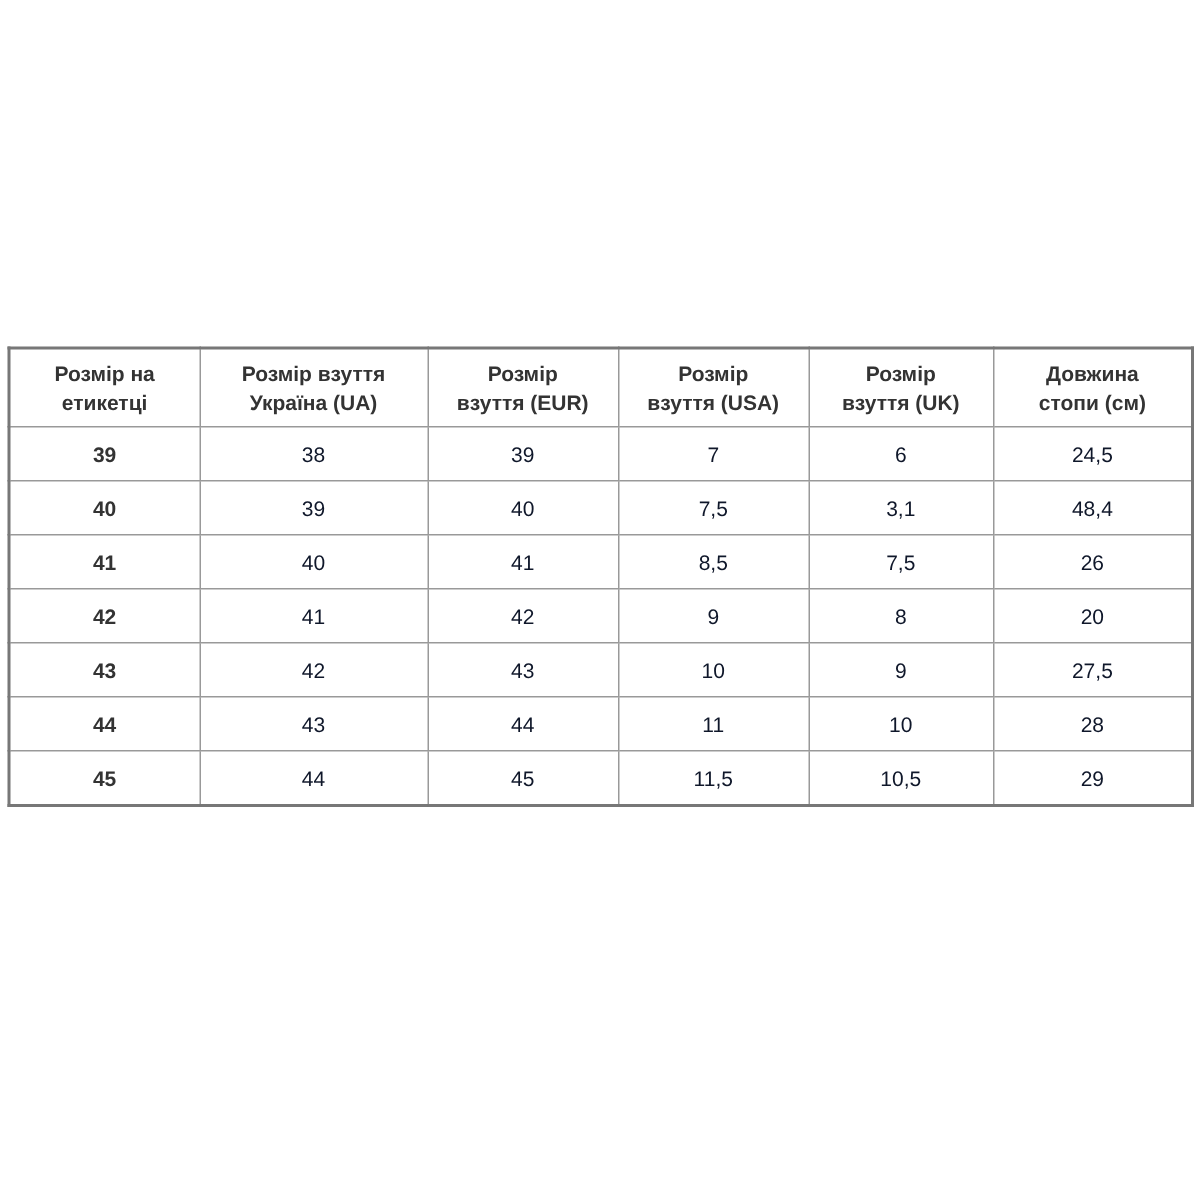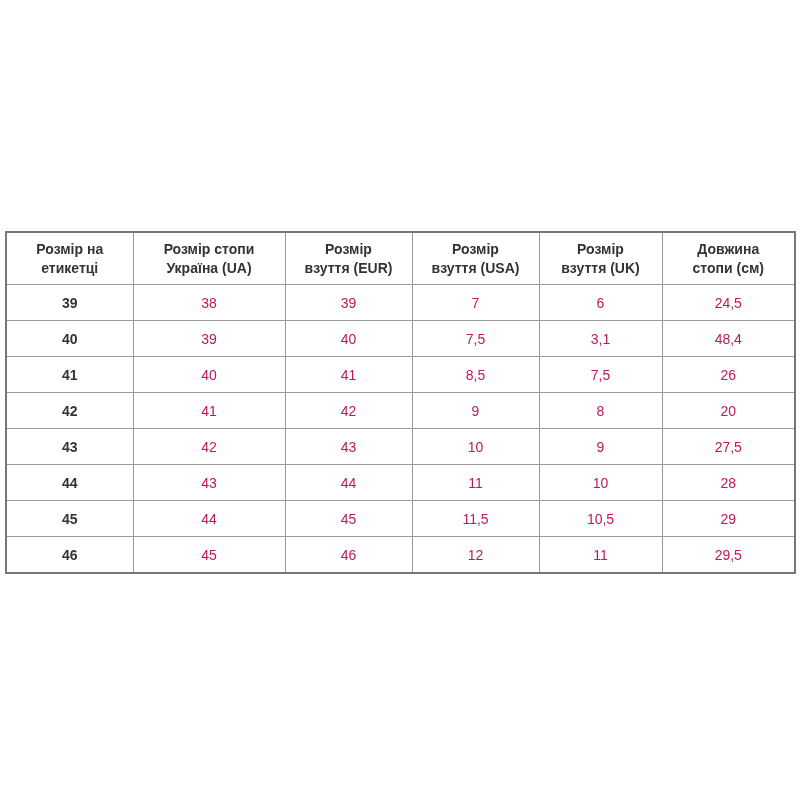--- a/index.html
+++ b/index.html
@@ -36,21 +36,21 @@
   table.size-table th {
     height: 51px;
     font-size: 14px;
     font-weight: bold;
     color: #333333;
     line-height: 19px;
   }
   table.size-table td {
     height: 35px;
     font-size: 14px;
-    color: #be185d;
+    color: #0f172a;
   }
   table.size-table td.row-label {
     font-weight: bold;
     color: #333333;
   }
   .hdr-line {
     display: block;
   }
 </style>
 </head>
@@ -66,21 +66,21 @@
       <col style="width:123px">
       <col style="width:133px">
     </colgroup>
     <thead>
       <tr id="header-row">
           <th>
             <span class="hdr-line">Розмір на</span>
             <span class="hdr-line">етикетці</span>
           </th>
           <th>
-            <span class="hdr-line">Розмір стопи</span>
+            <span class="hdr-line">Розмір взуття</span>
             <span class="hdr-line">Україна (UA)</span>
           </th>
           <th>
             <span class="hdr-line">Розмір</span>
             <span class="hdr-line">взуття (EUR)</span>
           </th>
           <th>
             <span class="hdr-line">Розмір</span>
             <span class="hdr-line">взуття (USA)</span>
           </th>
@@ -144,23 +144,15 @@
           <td>28</td>
         </tr>
         <tr>
           <td class="row-label">45</td>
           <td>44</td>
           <td>45</td>
           <td>11,5</td>
           <td>10,5</td>
           <td>29</td>
         </tr>
-        <tr>
-          <td class="row-label">46</td>
-          <td>45</td>
-          <td>46</td>
-          <td>12</td>
-          <td>11</td>
-          <td>29,5</td>
-        </tr>
       </tbody>
   </table>
 </div>
 
 </body></html>

